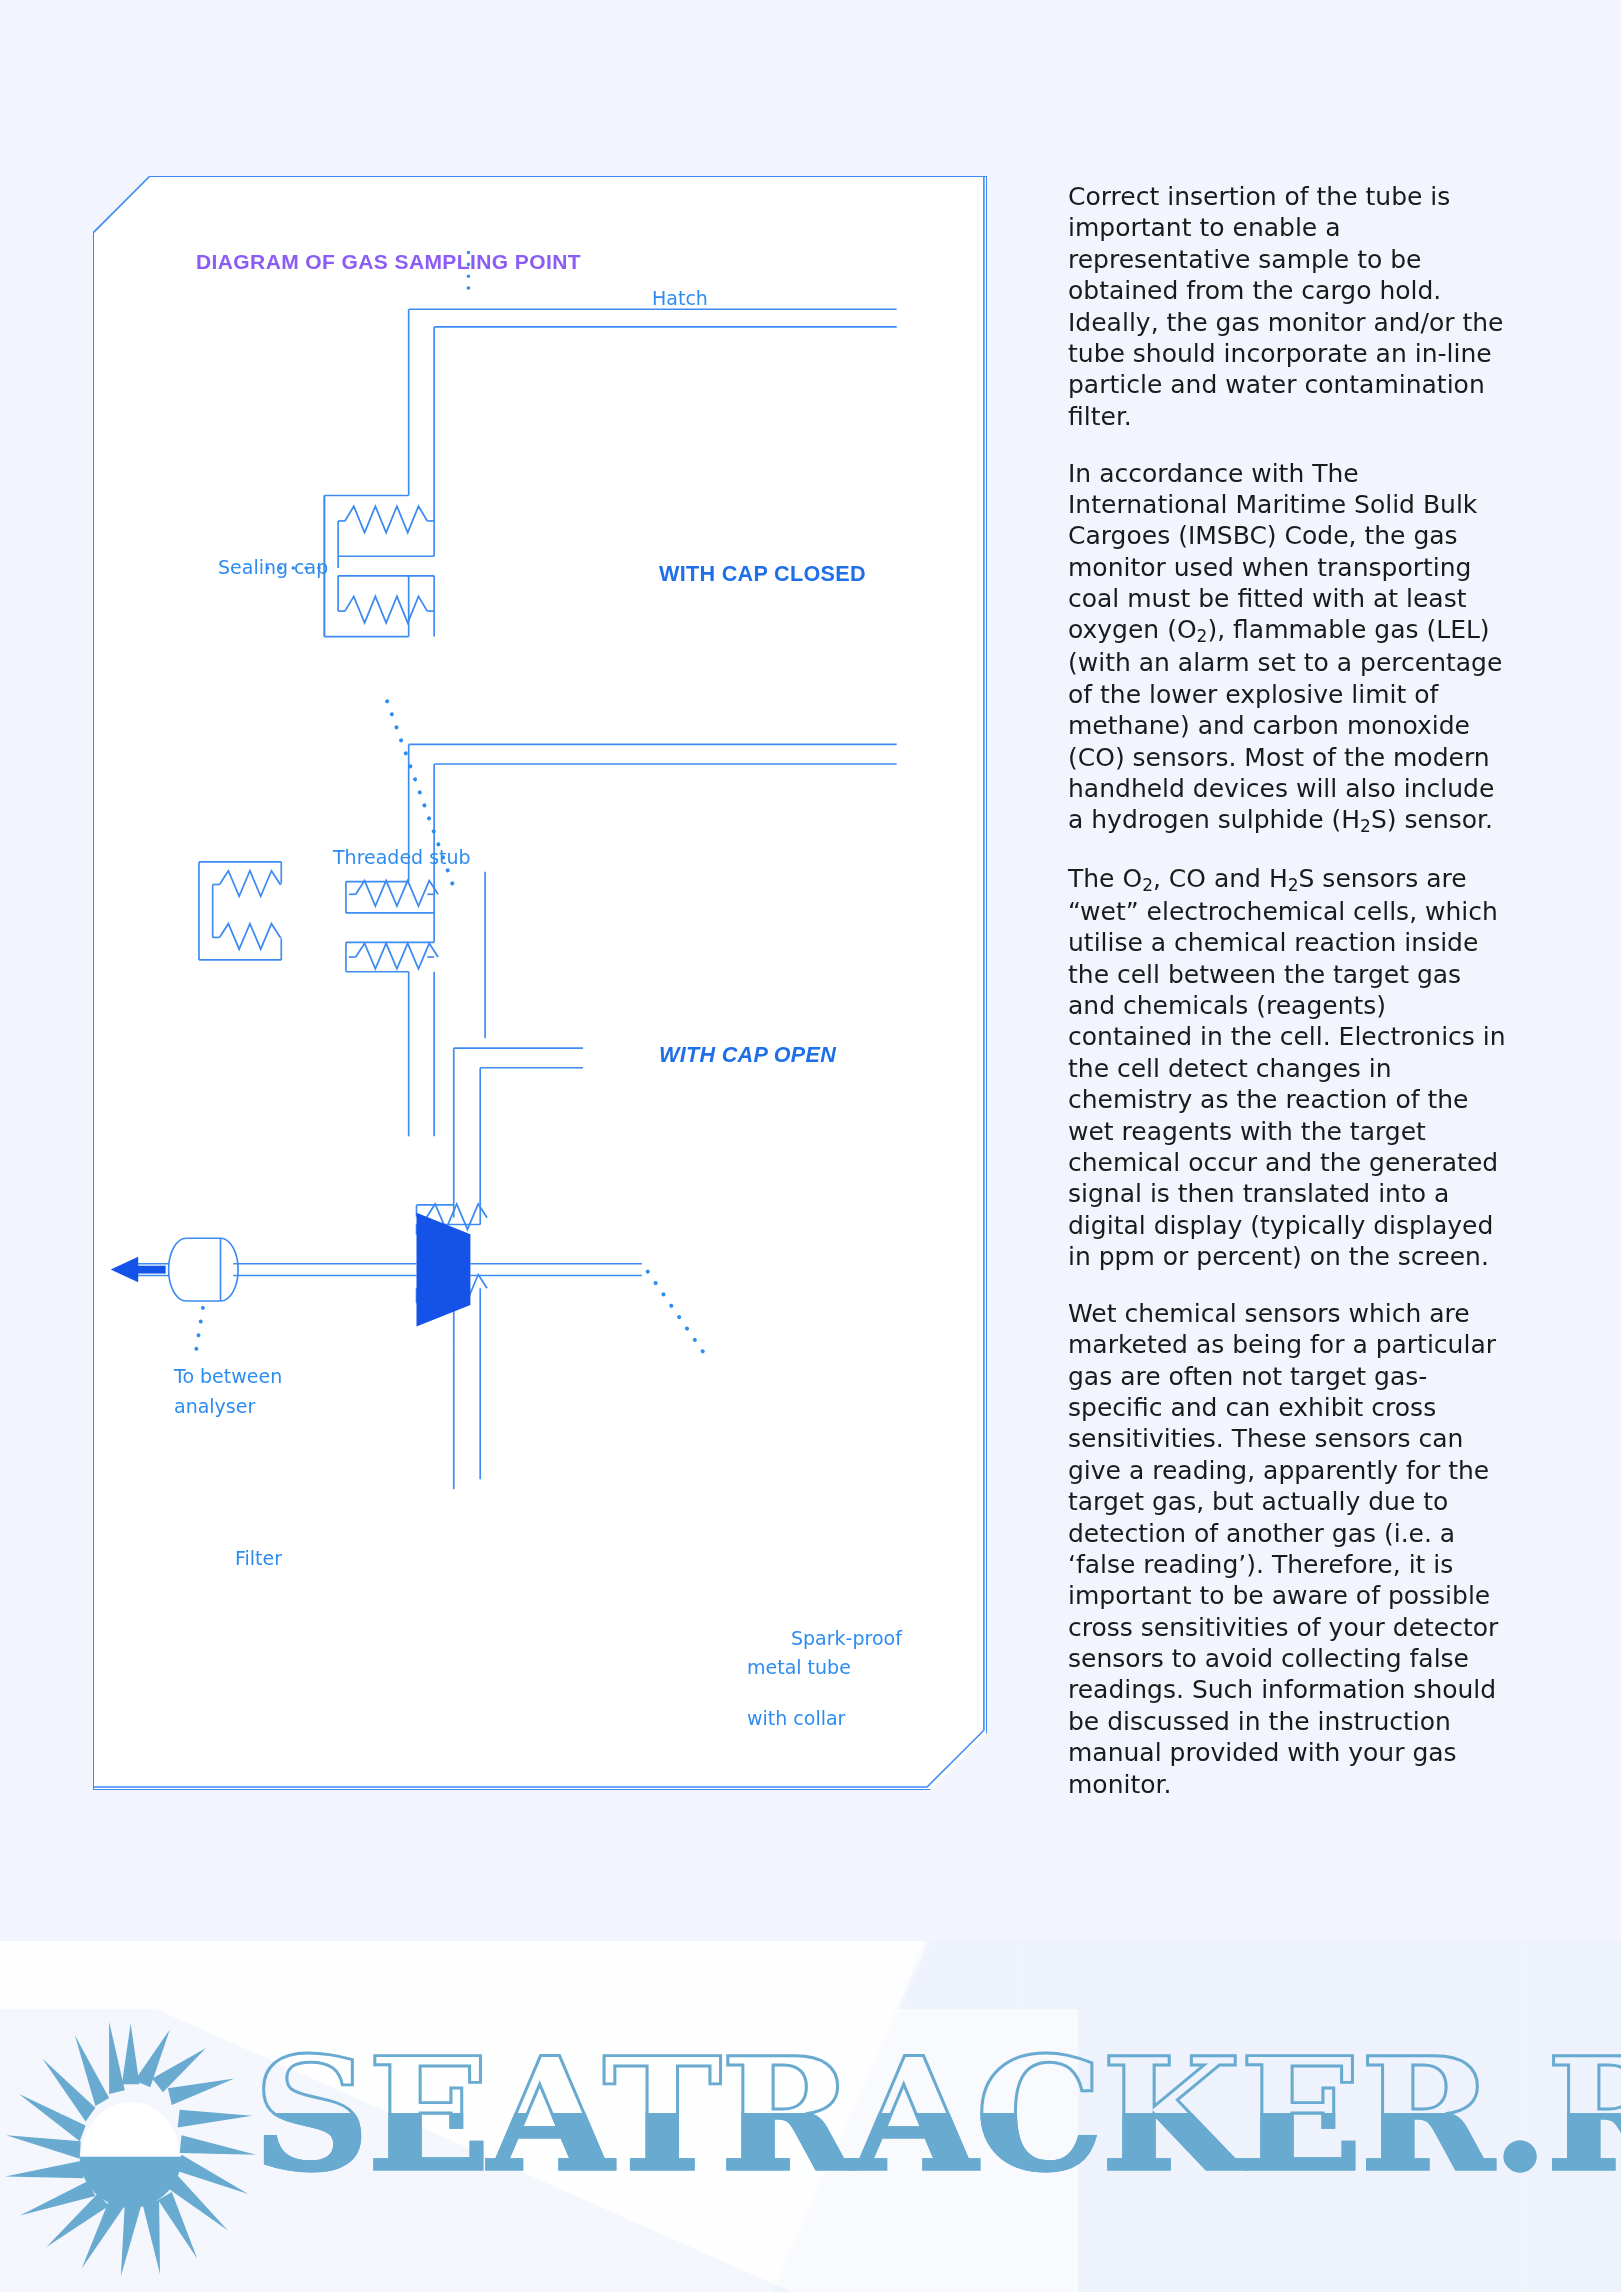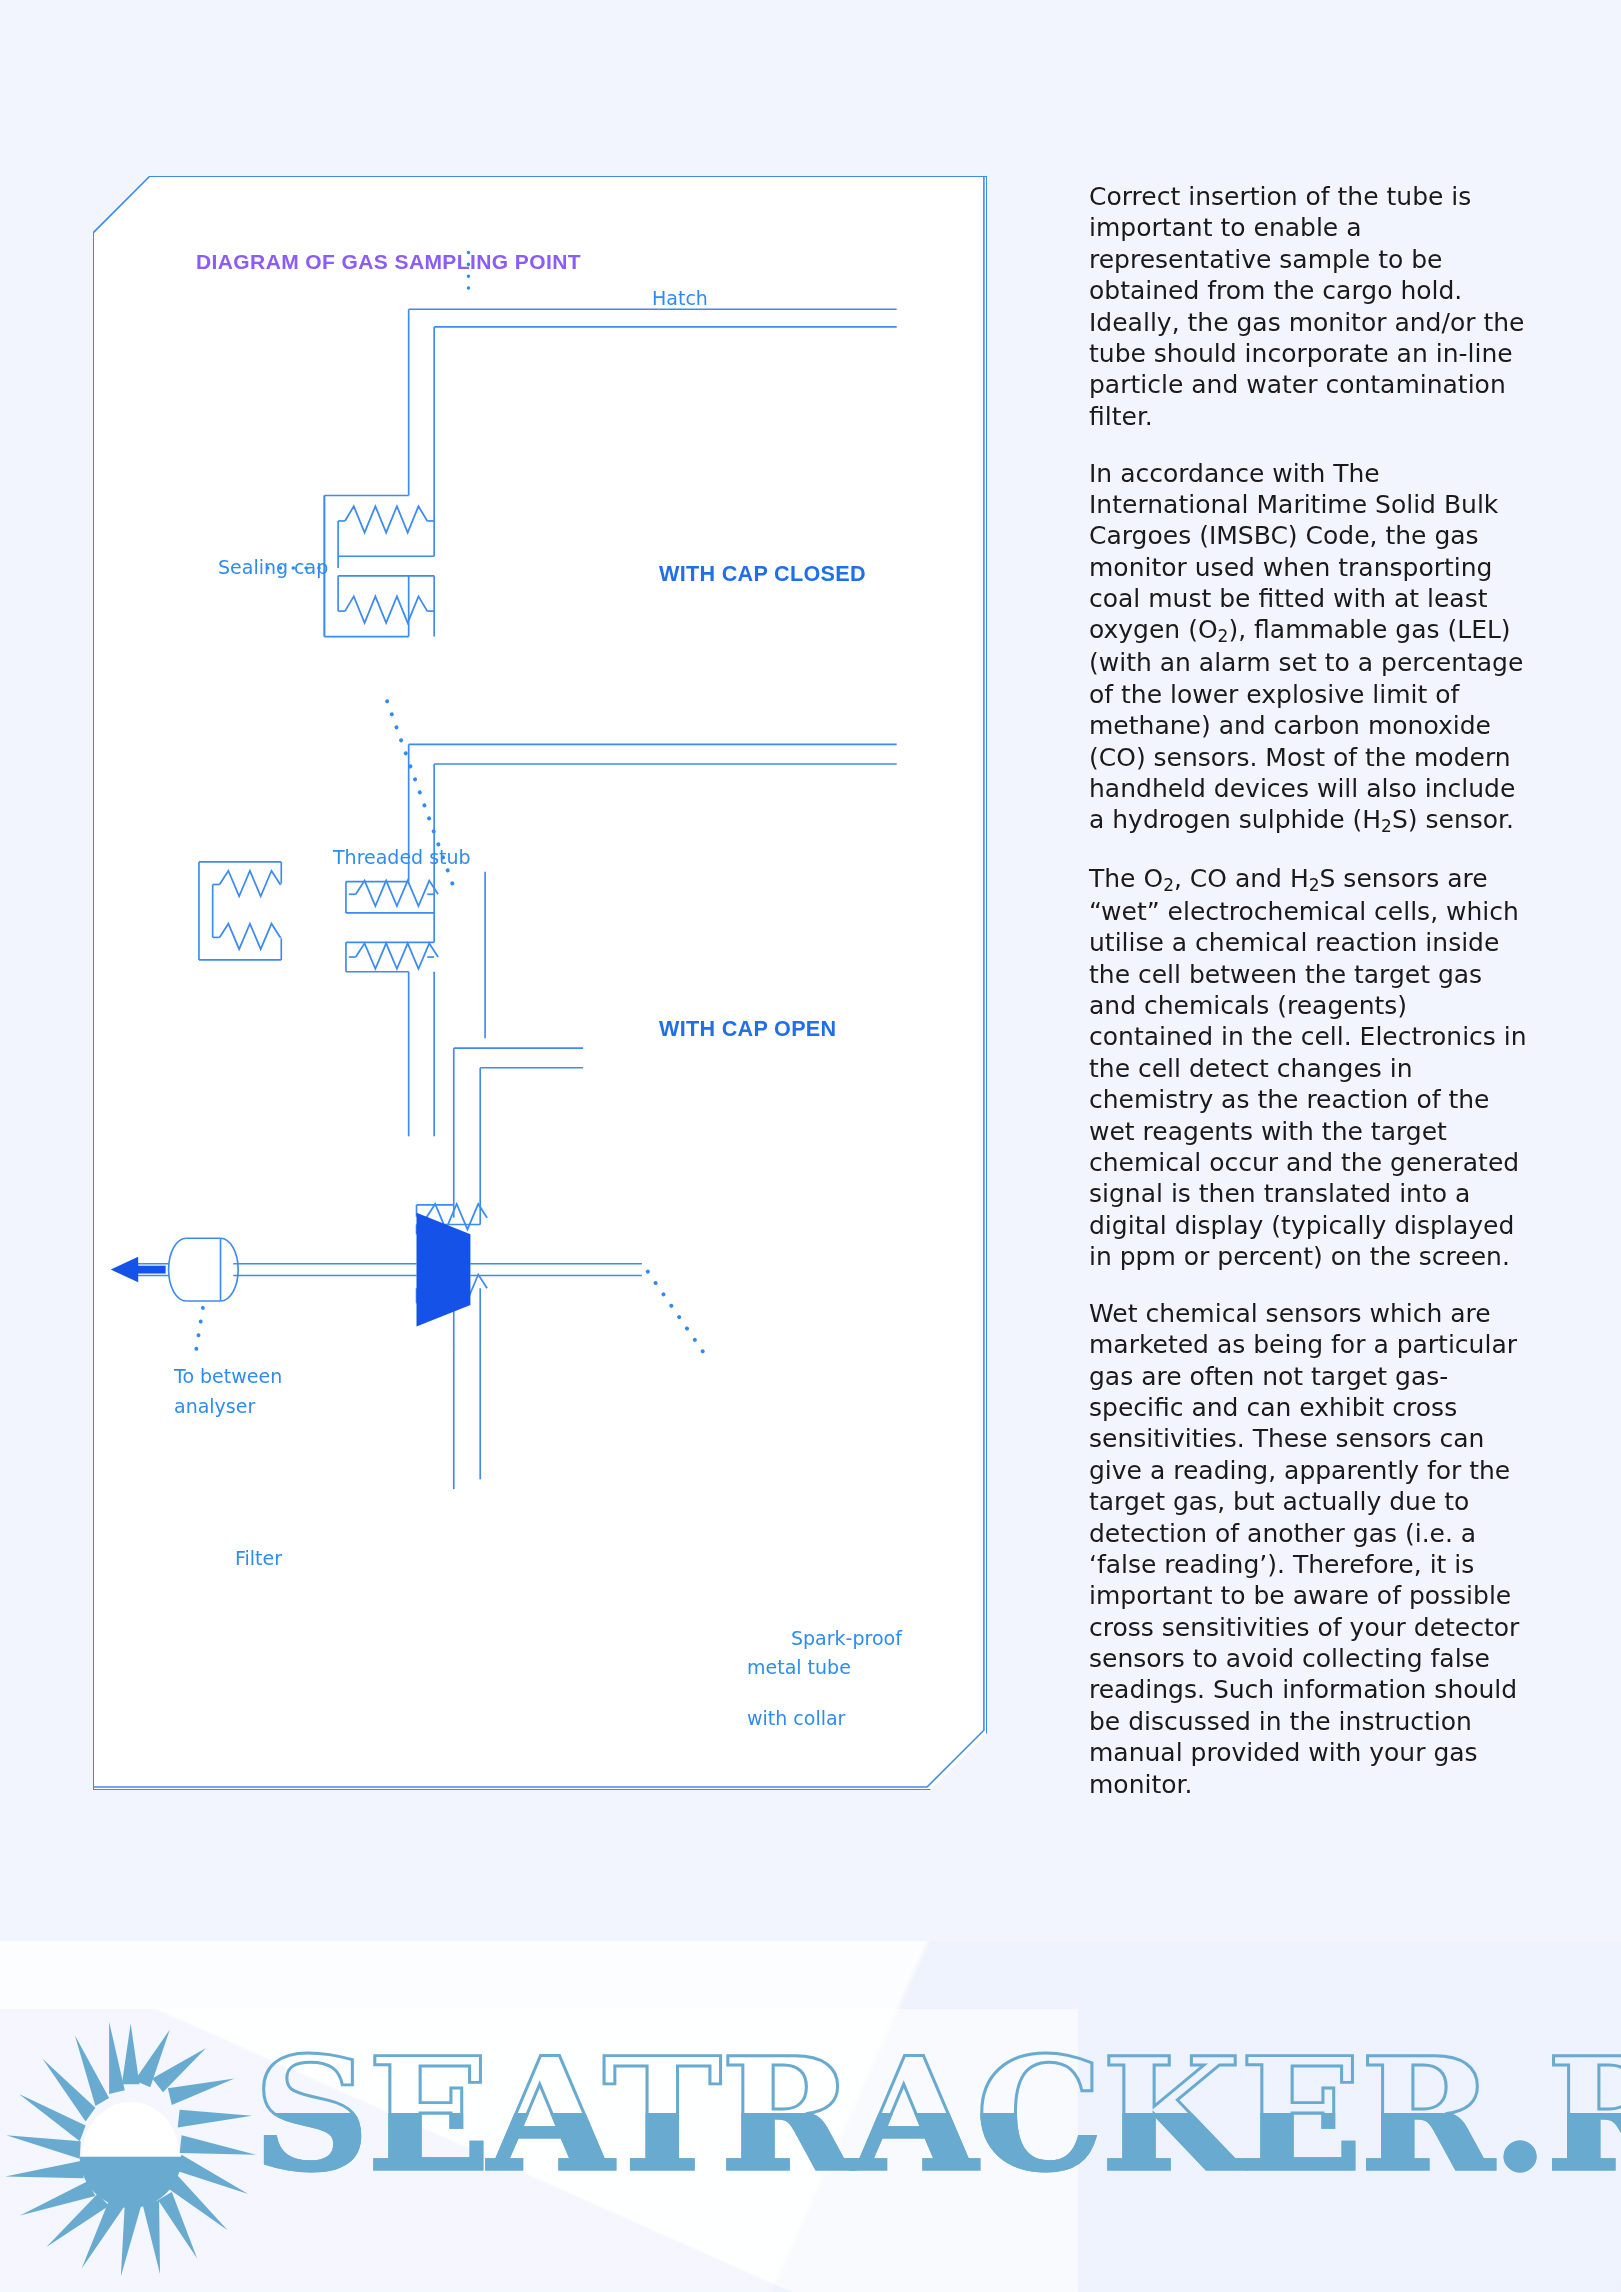--- a/index.html
+++ b/index.html
@@ -46,21 +46,20 @@
     font-family:"DejaVu Sans", sans-serif;white-space:pre;
   }
   .lbl.bold{color:#1f6fe8;font-weight:bold;font-size:21.6px;
     font-family:"Liberation Sans", sans-serif;letter-spacing:0.3px;text-align:center;}
 
   
   .textcol{
     position:absolute;left:1068px;top:181px;width:441px;z-index:5;
     color:#1a1a1a;font-size:25px;line-height:1.255;
     font-family:"DejaVu Sans", sans-serif;
-    margin-left:21px;
   }
   .textcol p{margin:0 0 25.5px 0;}
   sub{font-size:.68em;vertical-align:-.22em;}
 
   
   .wm{position:absolute;left:0;top:2004px;width:1621px;height:288px;z-index:6;}
   .wm-text{
     position:absolute;left:253px;top:2037px;z-index:7;
     font-family:"DejaVu Serif", serif;font-weight:bold;
     font-size:155px;letter-spacing:-2px;
@@ -226,21 +225,21 @@
 </svg>
 
 <div class="lbl" style="left:652px;top:287px;">Hatch</div>
 
 <div class="lbl" style="left:218px;top:556px;">Sealing cap</div>
 
 <div class="lbl bold" style="left:659px;top:561px;">WITH CAP CLOSED</div>
 
 <div class="lbl" style="left:333px;top:826px;margin-top:20px;">Threaded stub</div>
 
-<div class="lbl bold" style="left:659px;top:1016px;">WITH CAP OPEN</div>
+<div class="lbl bold" style="left:659px;top:1042px;font-style:italic;">WITH CAP OPEN</div>
 
 <div class="lbl" style="left:174px;top:1365px;">To between</div>
 <div class="lbl" style="left:174px;top:1395px;text-align:right;">analyser</div>
 
 <div class="lbl" style="left:235px;top:1547px;">Filter</div>
 
 <div class="lbl" style="left:747px;top:1627px;margin-left:44px;">Spark-proof</div>
 <div class="lbl" style="left:747px;top:1656px;">metal tube</div>
 <div class="lbl" style="left:747px;top:1686px;margin-top:21px;">with collar</div>
 

